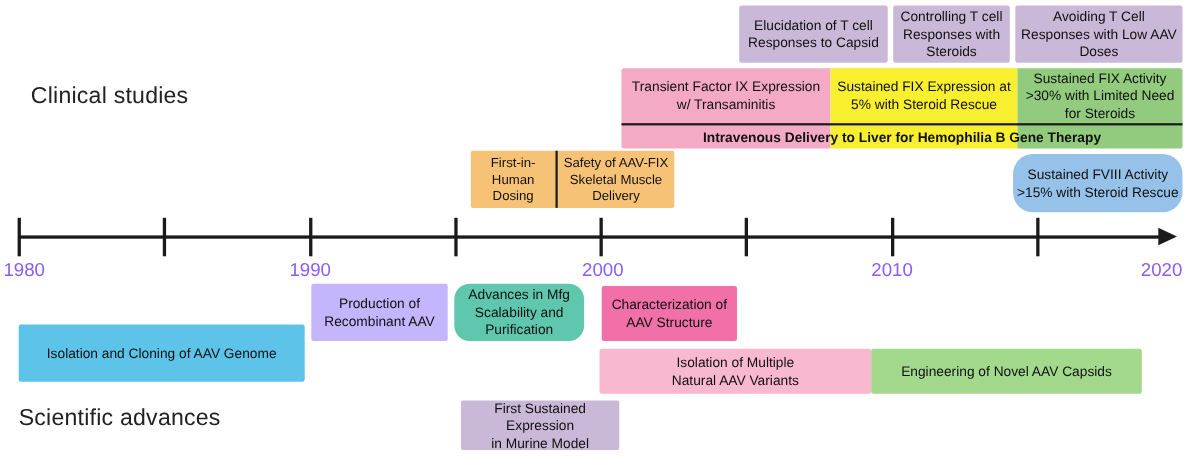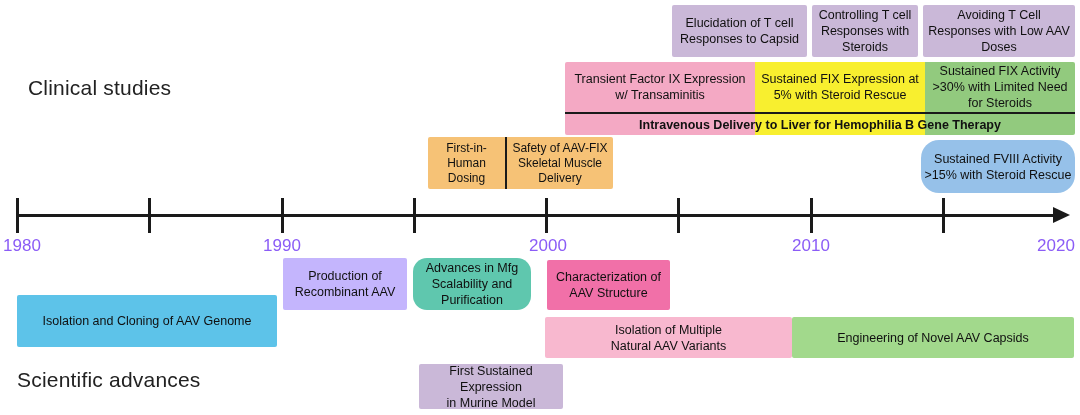--- a/index.html
+++ b/index.html
@@ -113,18 +113,18 @@
   <span class="year" style="left:811px;">2010</span>
   <span class="year" style="left:1056px;">2020</span>
 
   <div class="box skyblue" style="left:17px;top:258px;width:260px;height:52px;margin-top:37px;">Isolation and Cloning of AAV Genome</div>
   <div class="box grayf" style="left:283px;top:258px;width:124px;height:52px;">Production of Recombinant AAV</div>
   <div class="box teal" style="left:413px;top:258px;width:118px;height:52px;">Advances in Mfg Scalability and Purification</div>
   <div class="box lightpink" style="left:545px;top:317px;width:247px;height:41px;">Isolation of Multiple
 Natural AAV Variants</div>
 
   <div class="box hotpink" style="left:547px;top:260px;width:123px;height:50px;">Characterization of AAV Structure</div>
-  <div class="box lightgreen" style="left:792px;top:317px;width:282px;height:41px;">Engineering of Novel AAV Capsids</div>
+  <div class="box lightgreen" style="left:792px;top:317px;width:246px;height:41px;">Engineering of Novel AAV Capsids</div>
 
   <div class="box lavender" style="left:419px;top:364px;width:144px;height:45px;">First Sustained Expression
 in Murine Model</div>
 
 </div>
 
 </body></html>

